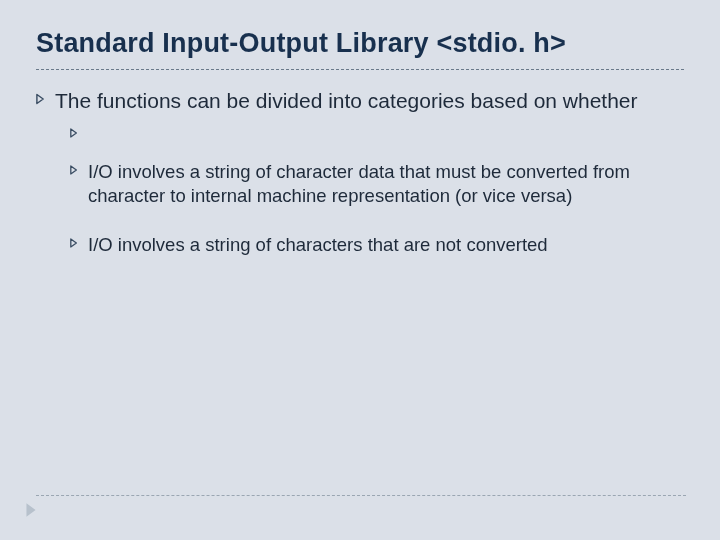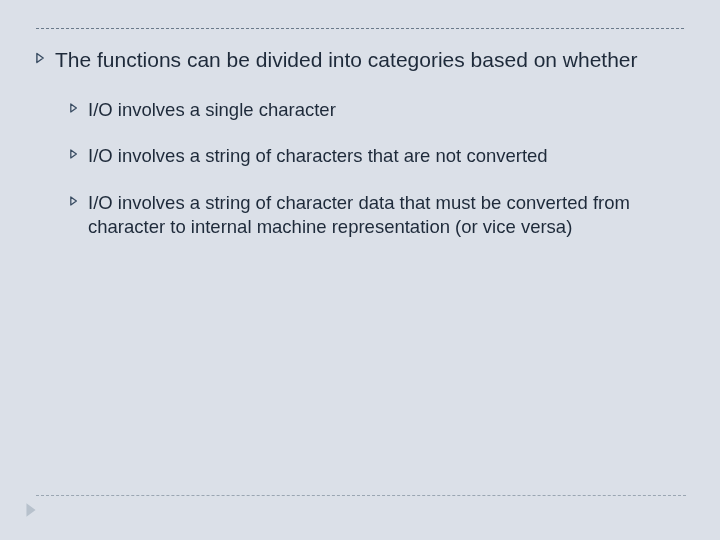--- a/index.html
+++ b/index.html
@@ -30,21 +30,21 @@
     letter-spacing: 0.2px;
   }
   .title-underline {
     border: none;
     border-top: 1px dashed #6a7a8a;
     margin: 0 0 18px 0;
   }
   .bullet-row {
     display: flex;
     align-items: flex-start;
-    margin-bottom: 24px;
+    margin-bottom: 8px;
   }
   .bullet-row.sub {
     margin-left: 34px;
     margin-bottom: 24px;
   }
   .bullet-row.sub.tight {
     margin-bottom: 22px;
   }
   .arrow-icon {
     flex: 0 0 auto;
@@ -84,48 +84,48 @@
     border: none;
     border-top: 1px dashed #9aa6b2;
     margin: 0;
   }
 </style>
 </head>
 <body>
 
 <div class="slide">
 
+  <h1 class="title">Standard Input-Output Library &lt;stdio. h&gt;</h1>
   <hr class="title-underline">
 
   <div class="bullet-row">
     <svg class="arrow-icon" viewBox="0 0 10 12">
       <path d="M1 1 L8 6 L1 11 Z" fill="none" stroke="#3a4d63" stroke-width="1.6" stroke-linejoin="round"></path>
     </svg>
     <div class="bullet-text">The functions can be divided into categories based on whether</div>
   </div>
 
   <div class="bullet-row sub tight">
     <svg class="arrow-icon sub" viewBox="0 0 10 12">
       <path d="M1 1 L8 6 L1 11 Z" fill="none" stroke="#3a4d63" stroke-width="1.6" stroke-linejoin="round"></path>
     </svg>
-    <div class="bullet-text sub">I/O involves a single character</div>
+  </div>
+
+  <div class="bullet-row sub">
+    <svg class="arrow-icon sub" viewBox="0 0 10 12">
+      <path d="M1 1 L8 6 L1 11 Z" fill="none" stroke="#3a4d63" stroke-width="1.6" stroke-linejoin="round"></path>
+    </svg>
+    <div class="bullet-text sub">I/O involves a string of character data that must be converted from character to internal machine representation (or vice versa)</div>
   </div>
 
   <div class="bullet-row sub tight">
     <svg class="arrow-icon sub" viewBox="0 0 10 12">
       <path d="M1 1 L8 6 L1 11 Z" fill="none" stroke="#3a4d63" stroke-width="1.6" stroke-linejoin="round"></path>
     </svg>
     <div class="bullet-text sub">I/O involves a string of characters that are not converted</div>
-  </div>
-
-  <div class="bullet-row sub">
-    <svg class="arrow-icon sub" viewBox="0 0 10 12">
-      <path d="M1 1 L8 6 L1 11 Z" fill="none" stroke="#3a4d63" stroke-width="1.6" stroke-linejoin="round"></path>
-    </svg>
-    <div class="bullet-text sub">I/O involves a string of character data that must be converted from character to internal machine representation (or vice versa)</div>
   </div>
 
 
   <hr class="bottom-divider">
 
   <svg class="footer-arrow" viewBox="0 0 12 14">
     <path d="M2 1 L10 7 L2 13 Z" fill="#9aa8b6"></path>
   </svg>
 
 </div>

